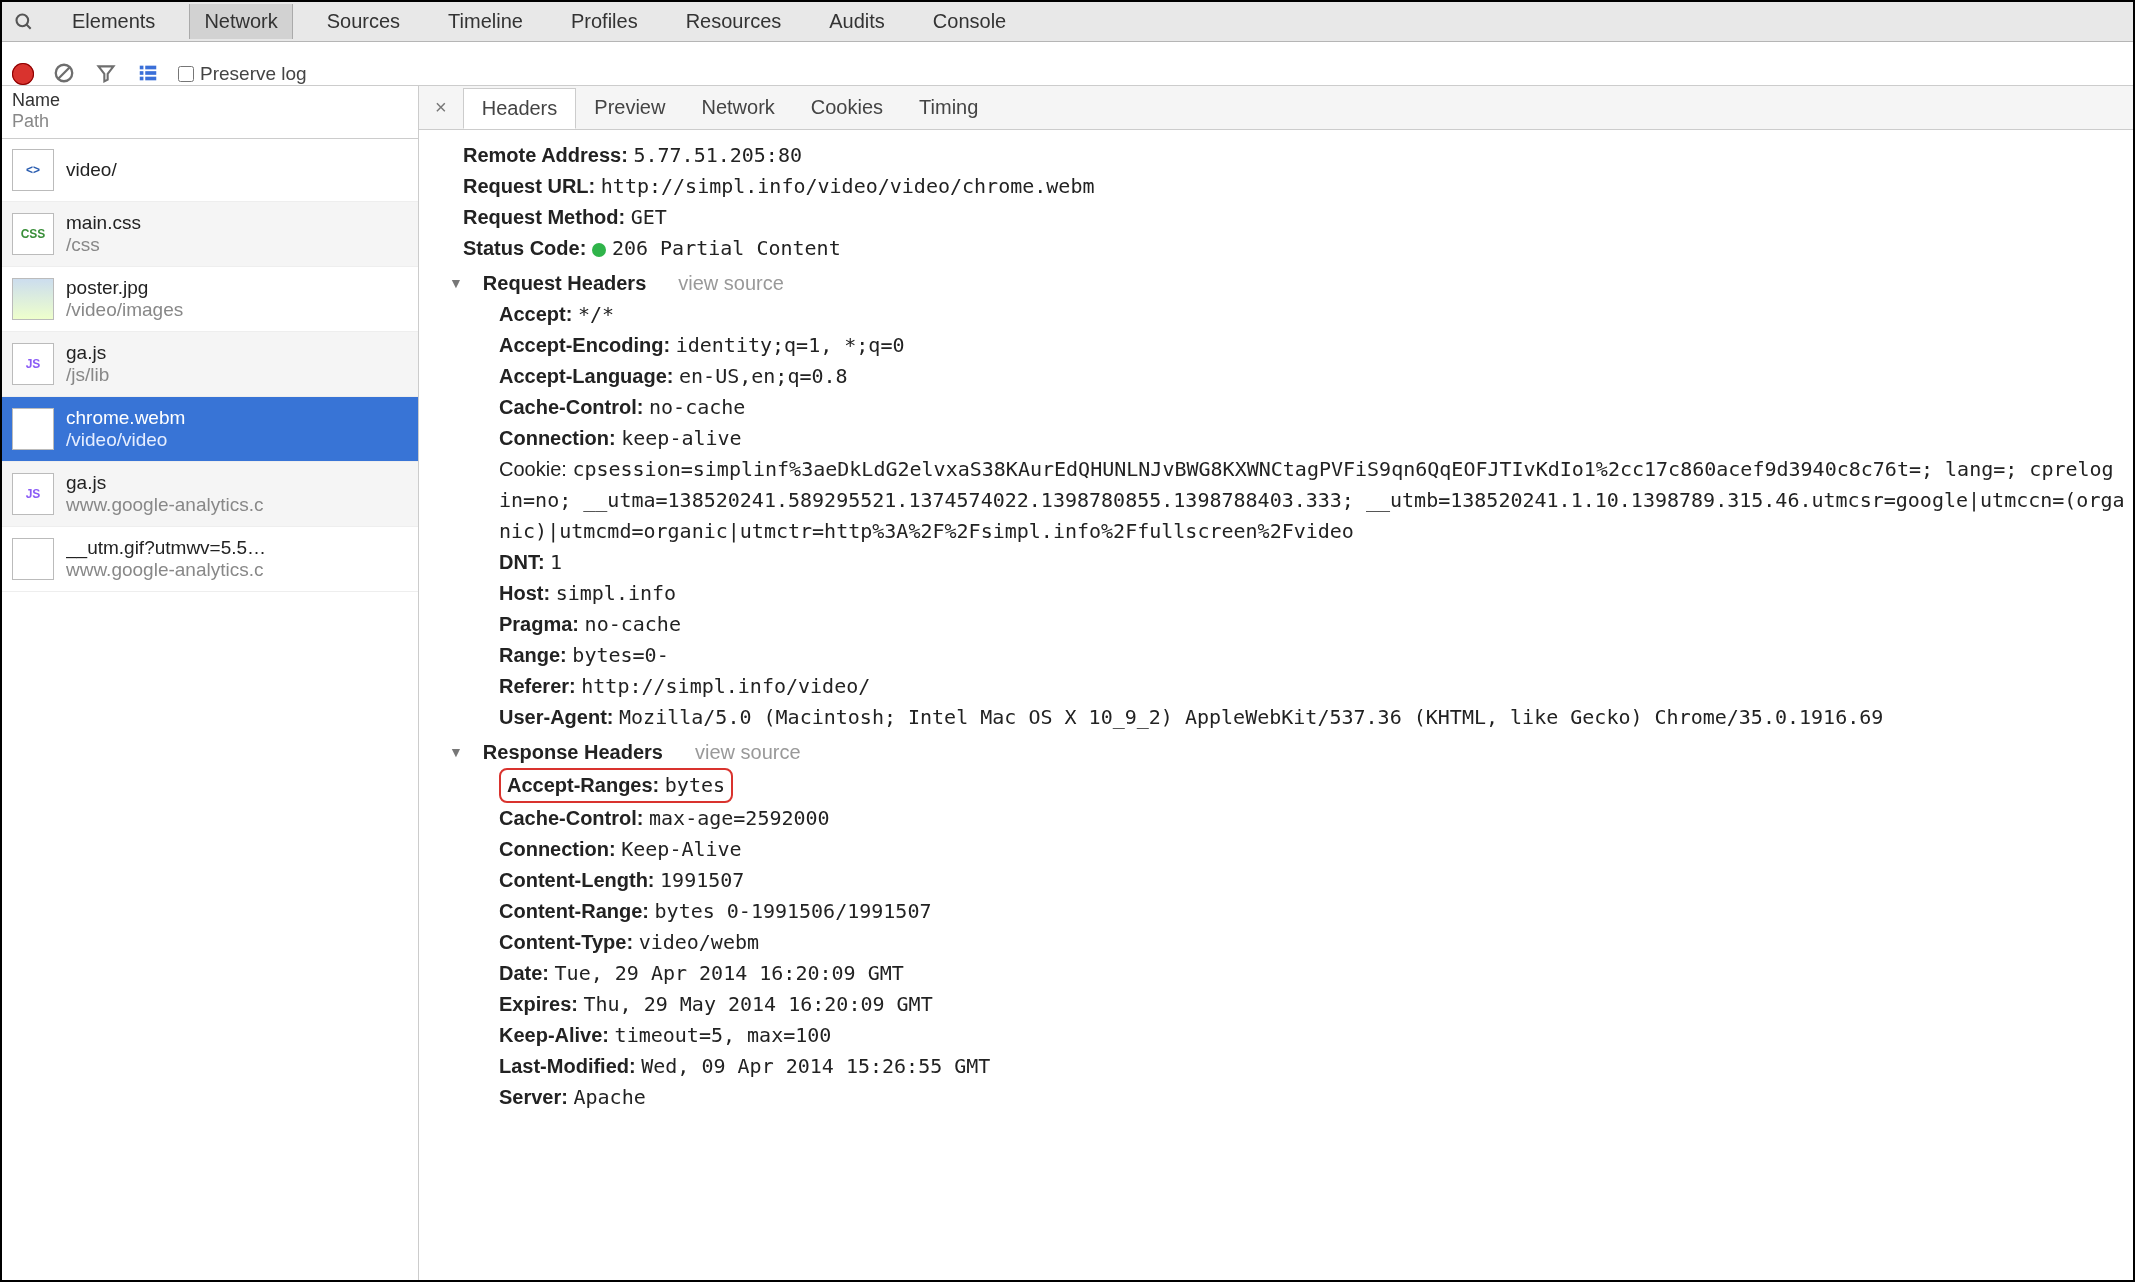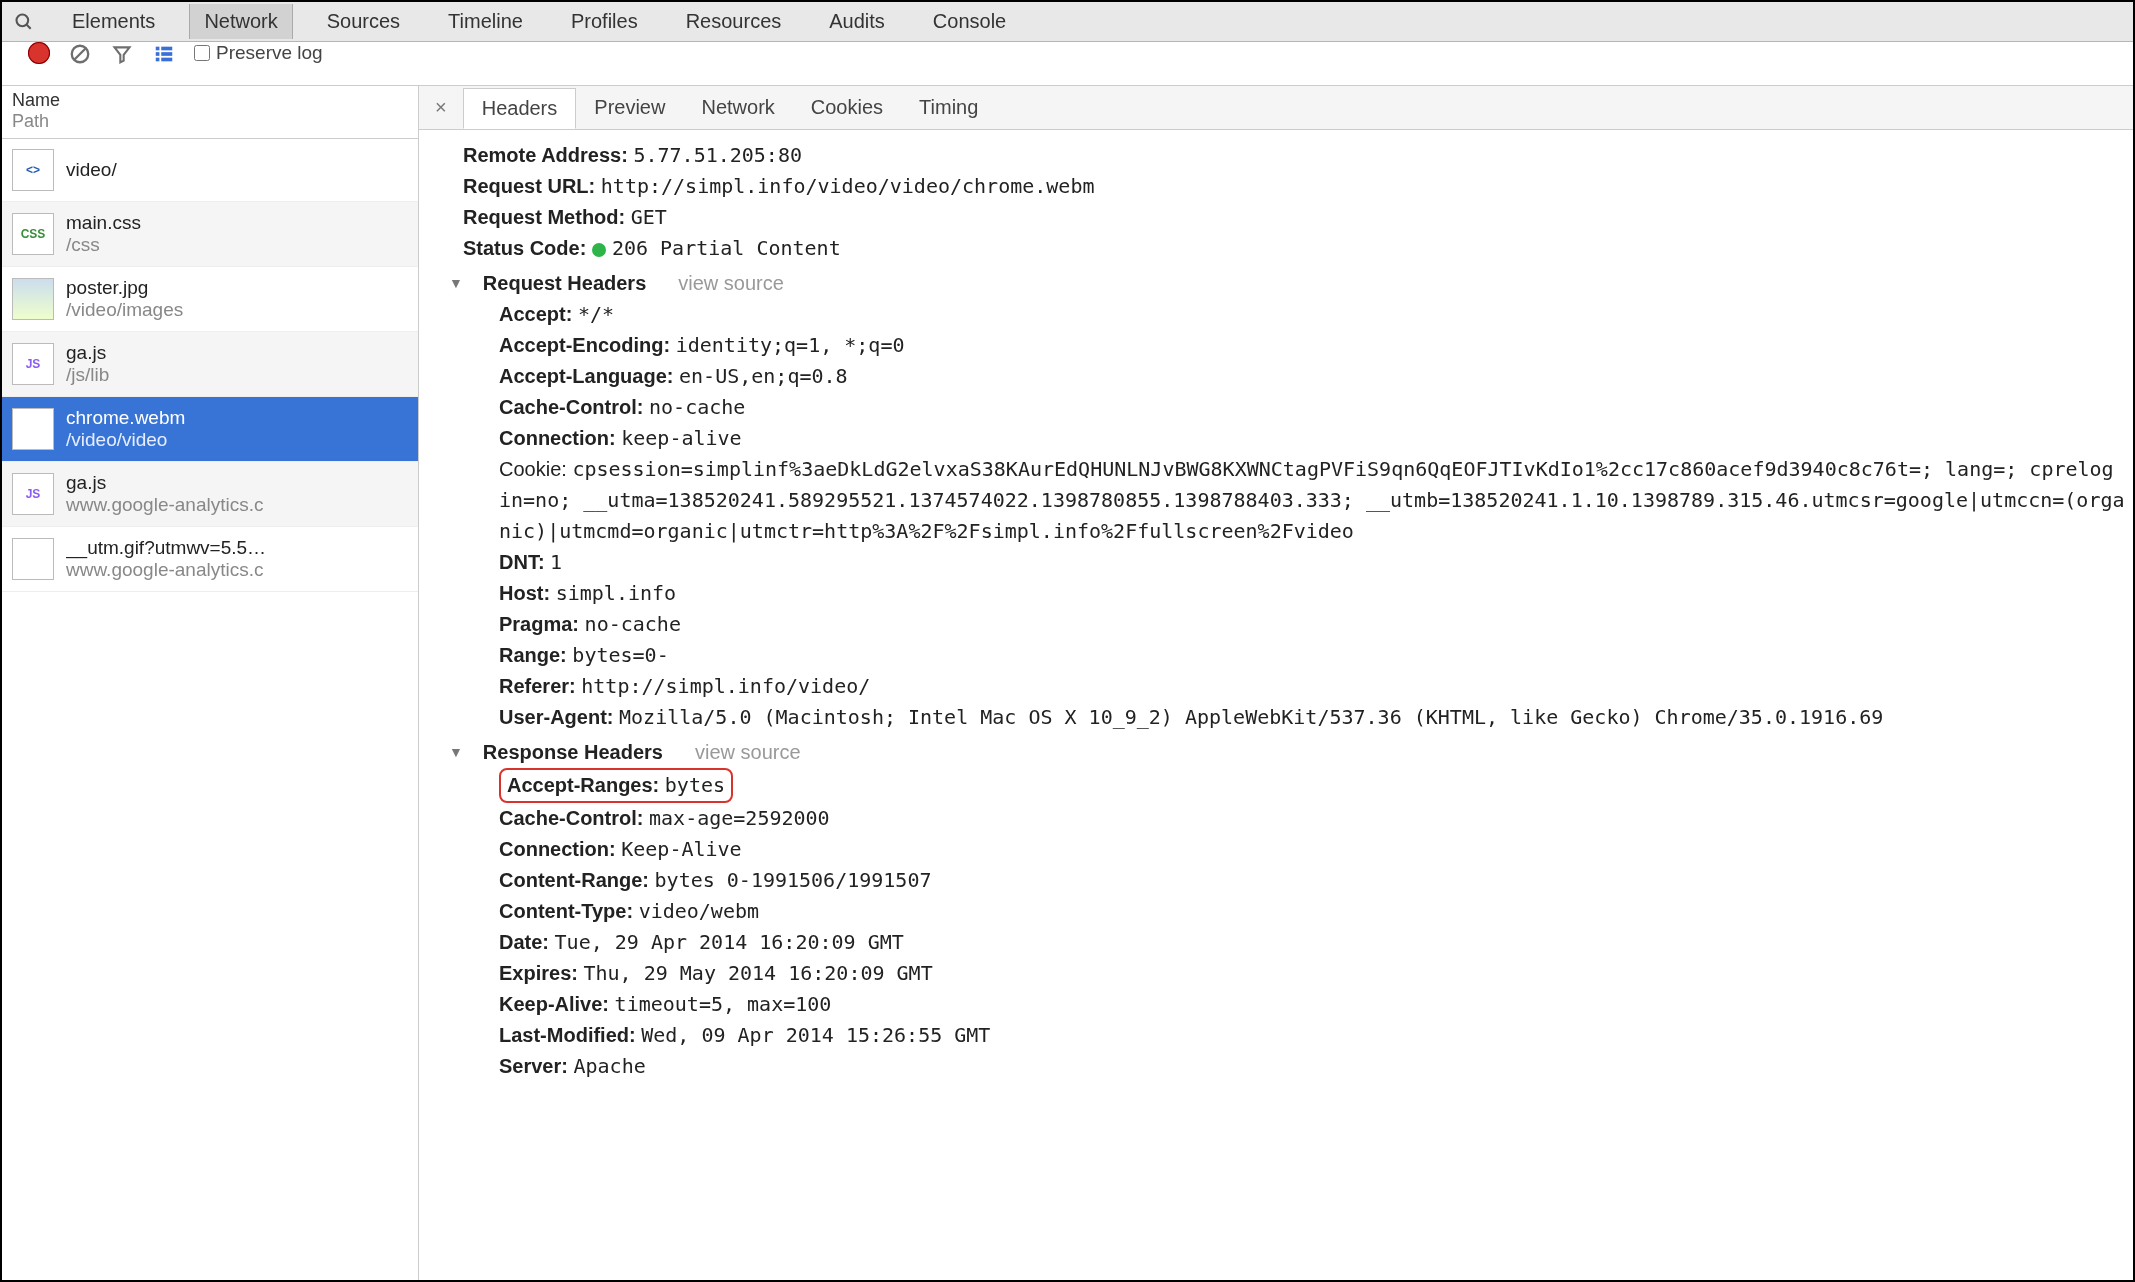--- a/index.html
+++ b/index.html
@@ -33,25 +33,25 @@
     cursor: default;
     font-size: 20px;
   }
   .top-tabs .tab.active {
     background: #d2d2d2;
     border-left: 1px solid #aaa;
     border-right: 1px solid #aaa;
   }
   .toolbar {
     display: flex;
-    align-items: flex-start;
+    align-items: flex-end;
     background: #fff;
     border-bottom: 1px solid #ccc;
     height: 44px;
-    padding: 0 26px;
+    padding: 0 10px;
     gap: 18px;
   }
   .rec-dot { width:22px;height:22px;border-radius:50%;background:#d9332e;box-shadow:0 0 0 1px #8b0000 inset; }
   .toolbar-icon { width:24px;height:24px;color:#6e6e6e;display:flex;align-items:center;justify-content:center; }
   .list-blue svg { color:#3a6fd8; }
   .preserve-wrap { display:flex;align-items:center;gap:6px;color:#444;font-size:19px; }
   .preserve-wrap input { width:16px;height:16px; }
 
   .main { display:flex; height: calc(100% - 84px); }
   .sidebar {
@@ -282,20 +282,21 @@
       <div class="section">
         <span class="tri">▼</span>
         <span class="title">Response Headers</span>
         <span class="vs">view source</span>
       </div>
 
       <div class="indent">
         <div class="kv"><span class="highlight-box"><span class="k">Accept-Ranges:</span> <span class="mono">bytes</span></span></div>
         <div class="kv"><span class="k">Cache-Control:</span> <span class="mono">max-age=2592000</span></div>
         <div class="kv"><span class="k">Connection:</span> <span class="mono">Keep-Alive</span></div>
+        <div class="kv"><span class="k">Content-Length:</span> <span class="mono">1991507</span></div>
         <div class="kv"><span class="k">Content-Range:</span> <span class="mono">bytes 0-1991506/1991507</span></div>
         <div class="kv"><span class="k">Content-Type:</span> <span class="mono">video/webm</span></div>
         <div class="kv"><span class="k">Date:</span> <span class="mono">Tue, 29 Apr 2014 16:20:09 GMT</span></div>
         <div class="kv"><span class="k">Expires:</span> <span class="mono">Thu, 29 May 2014 16:20:09 GMT</span></div>
         <div class="kv"><span class="k">Keep-Alive:</span> <span class="mono">timeout=5, max=100</span></div>
         <div class="kv"><span class="k">Last-Modified:</span> <span class="mono">Wed, 09 Apr 2014 15:26:55 GMT</span></div>
         <div class="kv"><span class="k">Server:</span> <span class="mono">Apache</span></div>
       </div>
     </div>
   </div>

